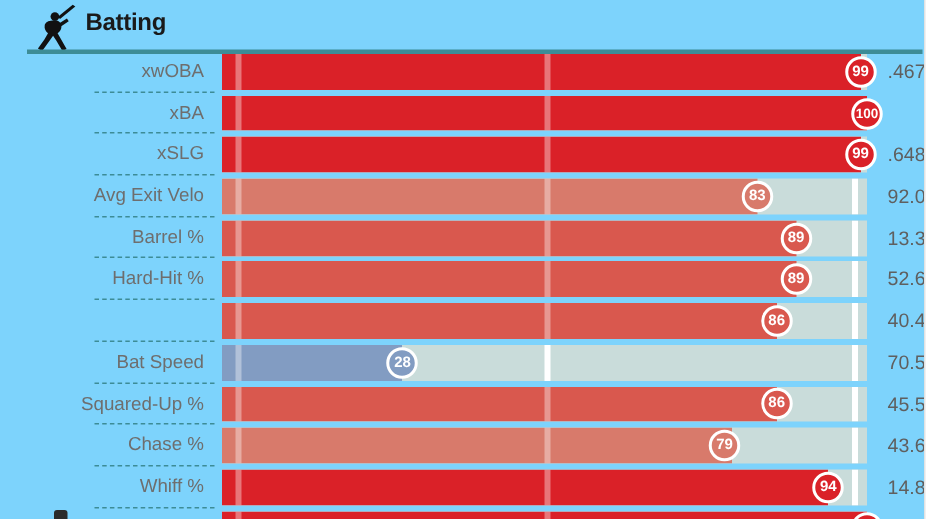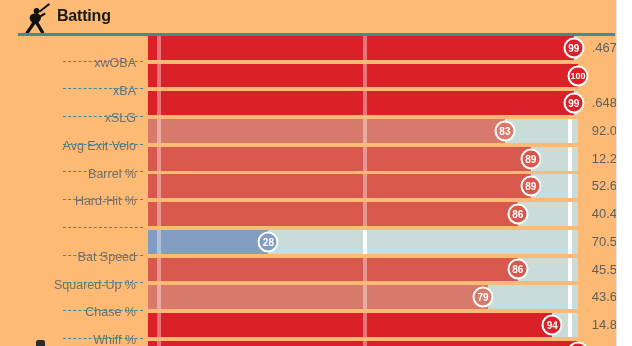--- a/index.html
+++ b/index.html
@@ -12,21 +12,21 @@
     background: #ffffff;
     font-family: "Liberation Sans", sans-serif;
     overflow: hidden;
     position: relative;
   }
 
   #page {
     position: relative;
     width: 632px;
     height: 346px;
-    background: #fdba74;
+    background: #7dd3fc;
     overflow: hidden;
   }
 
   
   .panel-edge {
     position: absolute;
     top: 0;
     right: 0;
     width: 15px;
     height: 346px;
@@ -84,21 +84,21 @@
     left: 63px;
     top: -3px;
     width: 80px;
     height: 0;
     border-top: 1.5px dashed #3d8c96;
   }
 
   .row-label {
     position: absolute;
     left: 0;
-    top: 16px;
+    top: 0;
     width: 142px;
     height: 23.8px;
     line-height: 23.8px;
     text-align: right;
     padding-right: 6px;
     box-sizing: border-box;
     font-size: 12.5px;
     color: #6e6e6e;
     white-space: nowrap;
   }
@@ -261,21 +261,21 @@
         <div class="divider"></div>
         <div class="row-label">Barrel %</div>
         <div class="track">
           <div class="fill" style="width: 382.7px; background: rgb(217, 88, 78);">
             <div class="fill-tick"></div>
             <div class="fill-tick2"></div>
           </div>
           <div class="track-gap g3"></div>
         </div>
         <div class="badge" style="left: 530.7px; background: rgb(217, 88, 78);">89</div>
-        <div class="row-value">12.2</div>
+        <div class="row-value">13.3</div>
       </div>
       <div class="row">
         <div class="divider"></div>
         <div class="row-label">Hard-Hit %</div>
         <div class="track">
           <div class="fill" style="width: 382.7px; background: rgb(217, 88, 78);">
             <div class="fill-tick"></div>
             <div class="fill-tick2"></div>
           </div>
           <div class="track-gap g3"></div>

